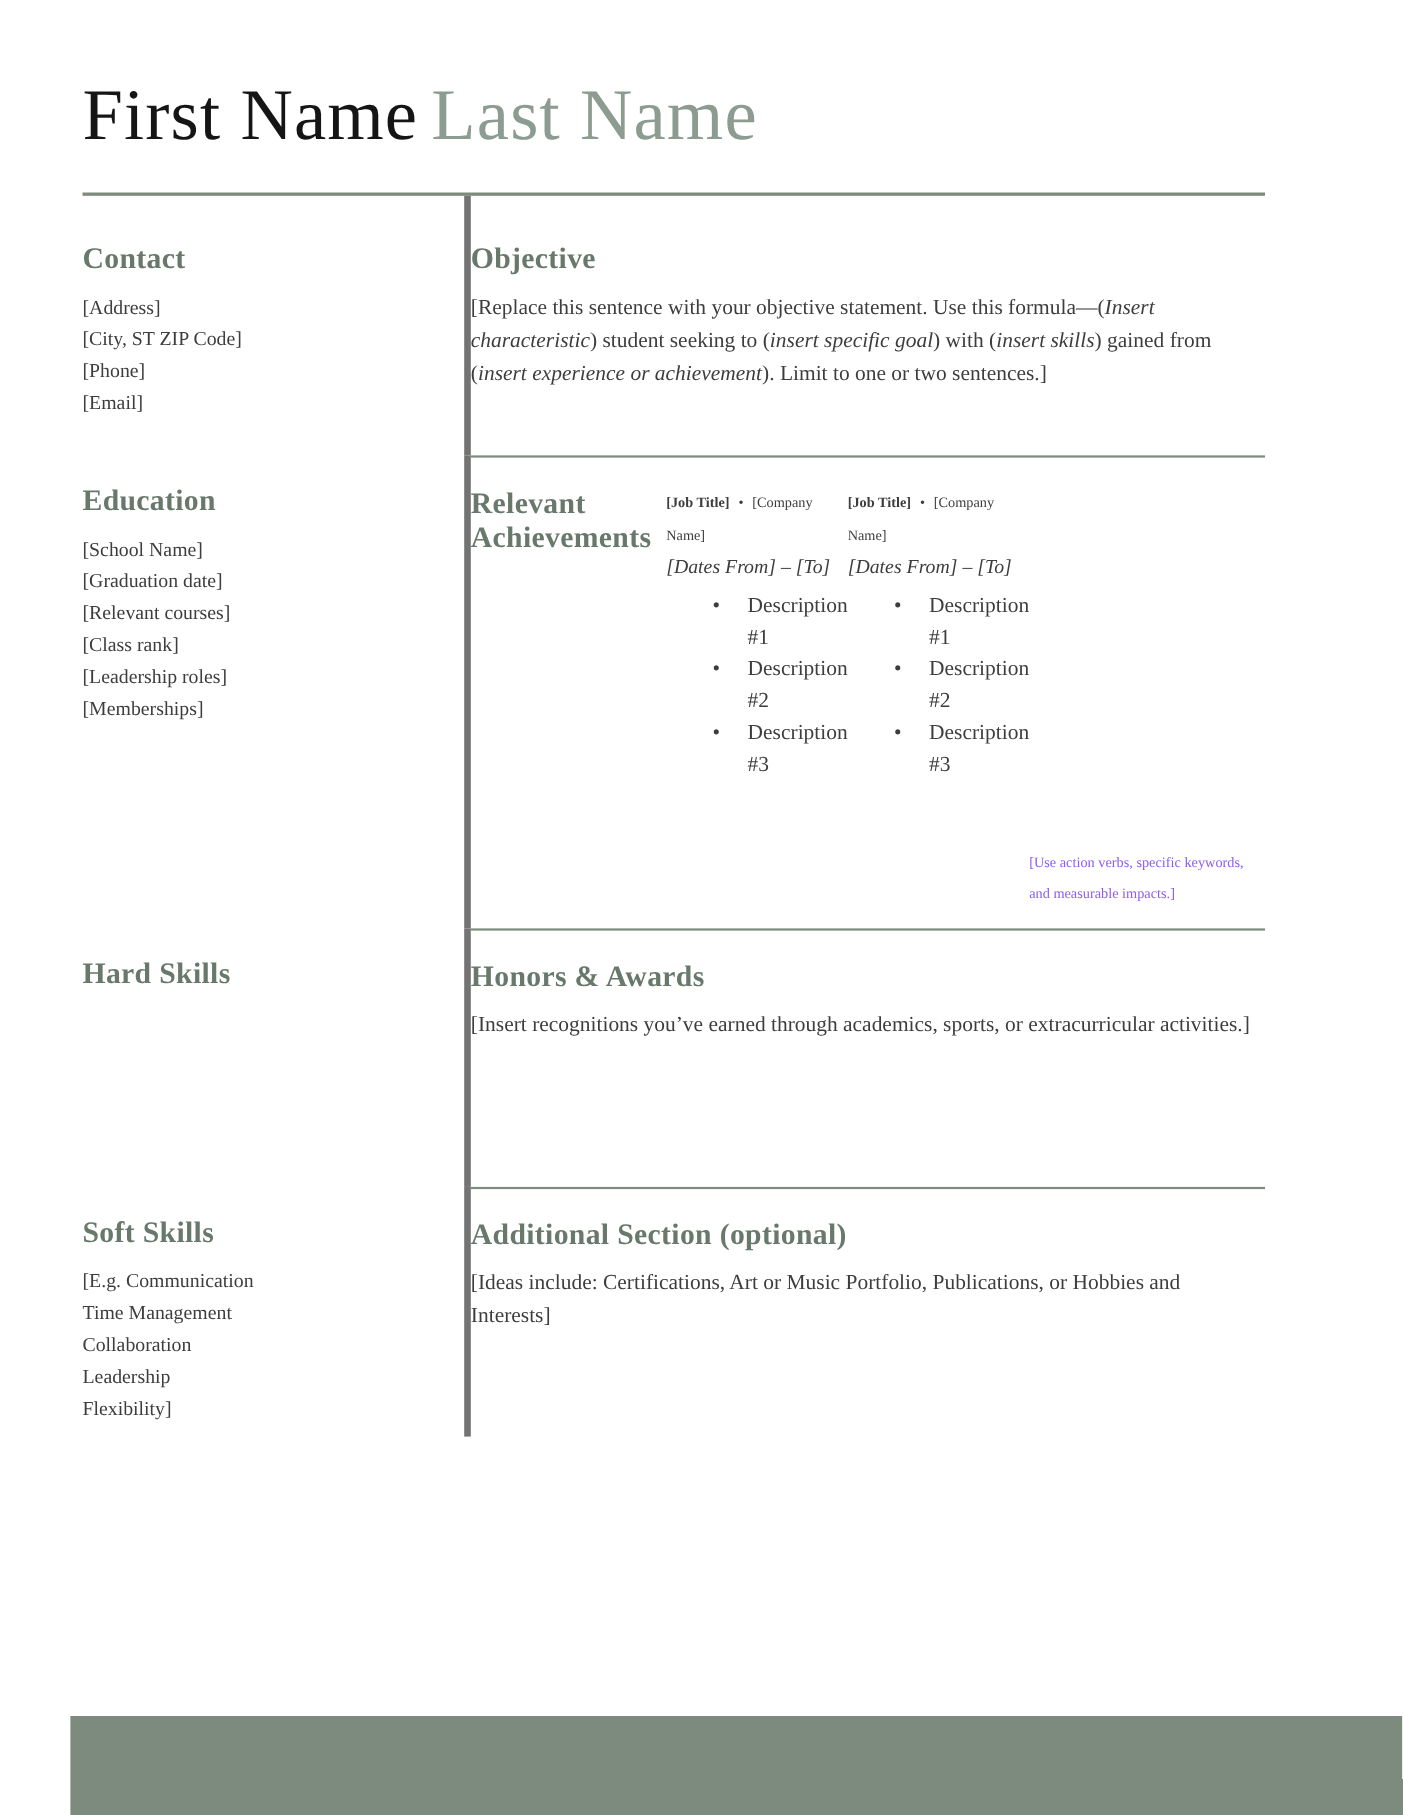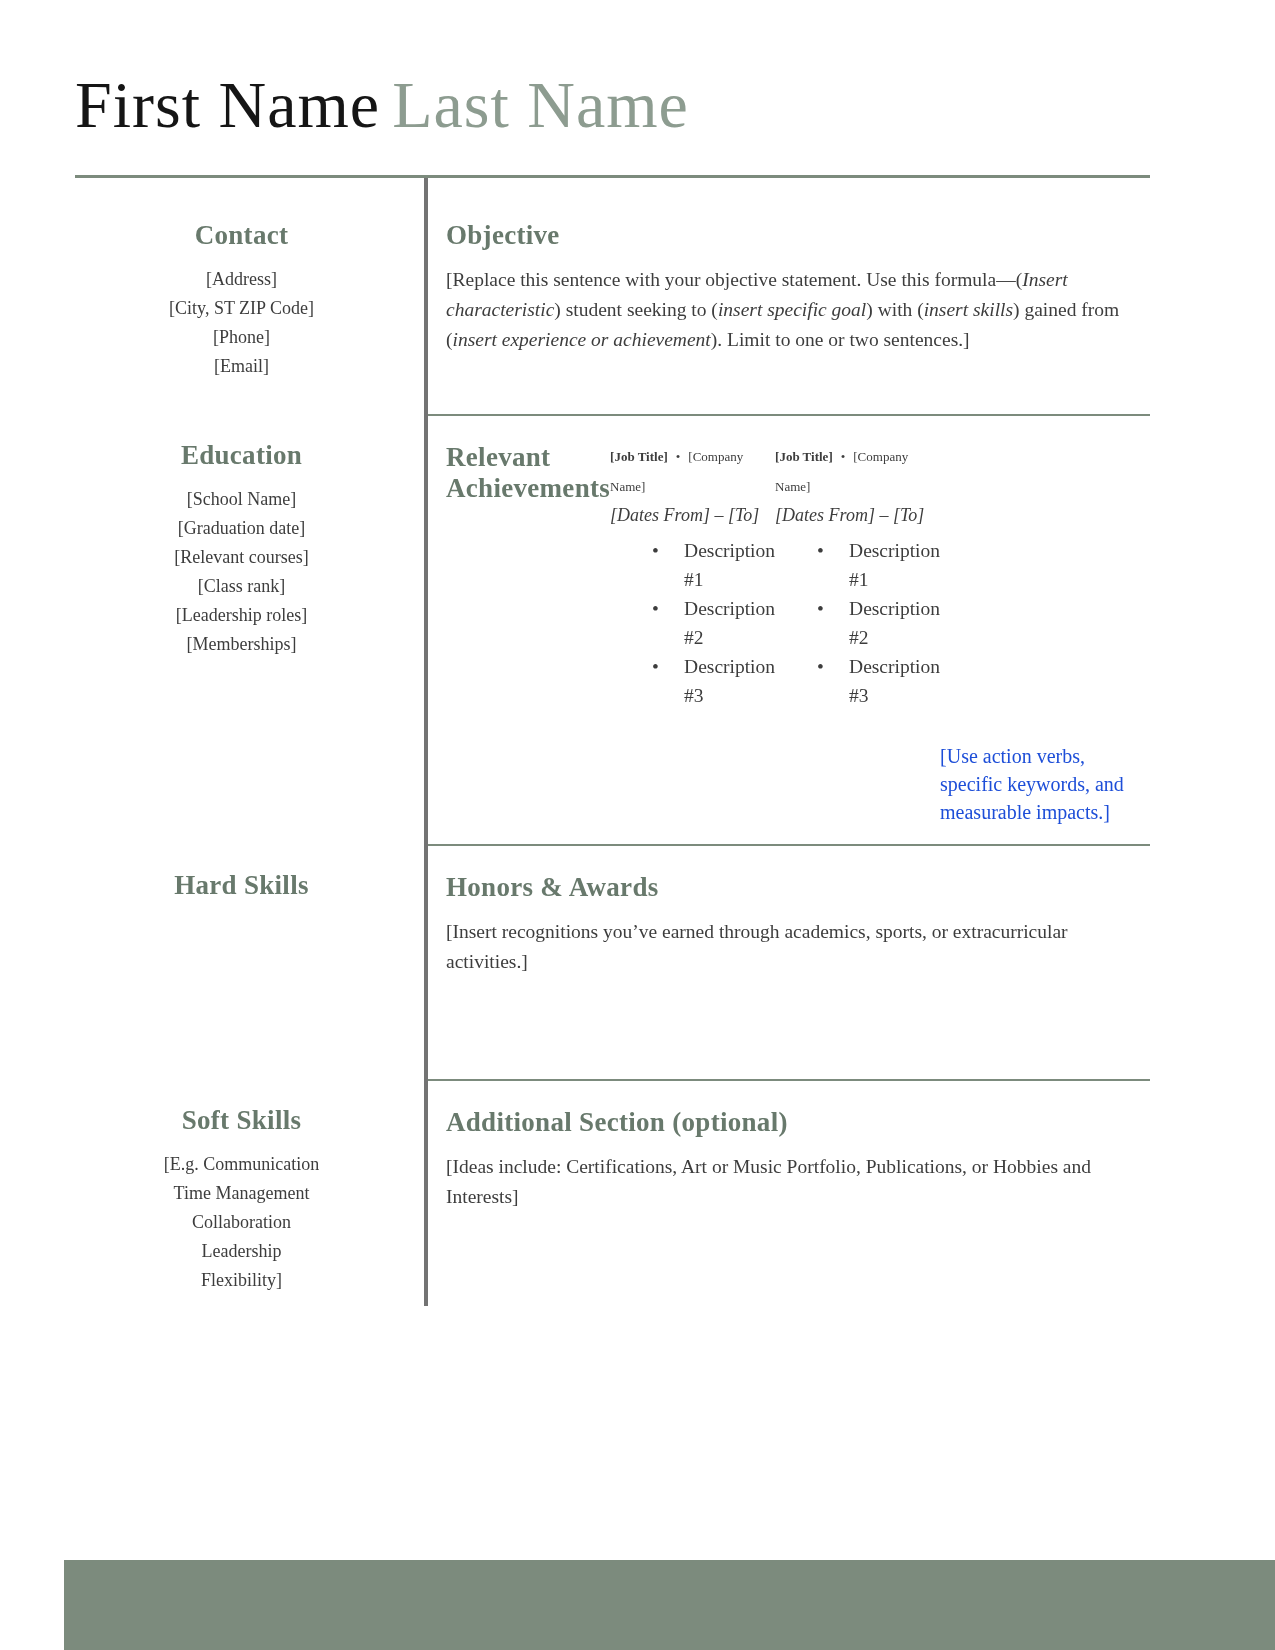--- a/index.html
+++ b/index.html
@@ -35,25 +35,25 @@
     background: #7c8b7d;
   }
 
   
   .grid {
     display: grid;
     grid-template-columns: 353px 1fr;
   }
   .cell { padding-top: 26px; }
   .cell.left {
-    border-right: 4px solid #737373;
+    border-right: 6px solid #737373;
     padding-right: 16px;
-    text-align: center;
-  }
-  .cell.right { padding-left: 18px; }
+    text-align: left;
+  }
+  .cell.right { }
   .cell.right.sep { border-top: 2px solid #7c8b7d; }
 
   .r1 { min-height: 236px; padding-top: 42px; }
   .r2 { min-height: 430px; }
   .r3 { min-height: 235px; }
   .r4 { min-height: 227px; }
 
   h2.section-heading {
     font-size: 27px;
     font-weight: 700;
@@ -88,22 +88,22 @@
     display: flex;
     font-size: 19.5px;
     color: #3d3d3d;
     line-height: 29px;
     padding-left: 42px;
   }
   .bullets .dot { width: 32px; flex: 0 0 32px; }
 
   .achievements-note {
     margin-top: auto;
-    font-size: 20px;
-    color: #1d4ed8;
+    font-size: 13px;
+    color: #8b5cf6;
     line-height: 28px;
     padding-bottom: 4px;
   }
 
   
   .footer-band {
     position: absolute;
     bottom: 0;
     left: 64px;
     right: 0;

